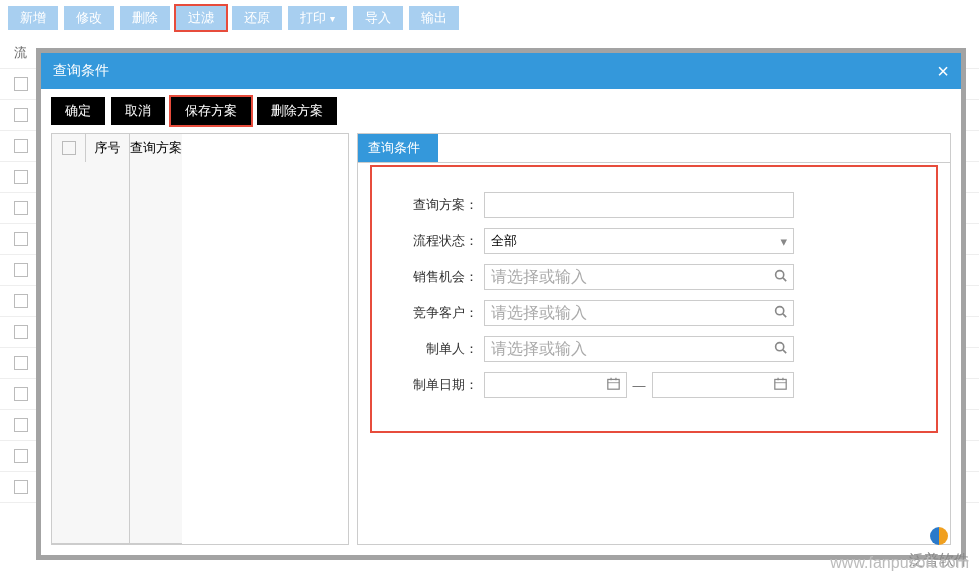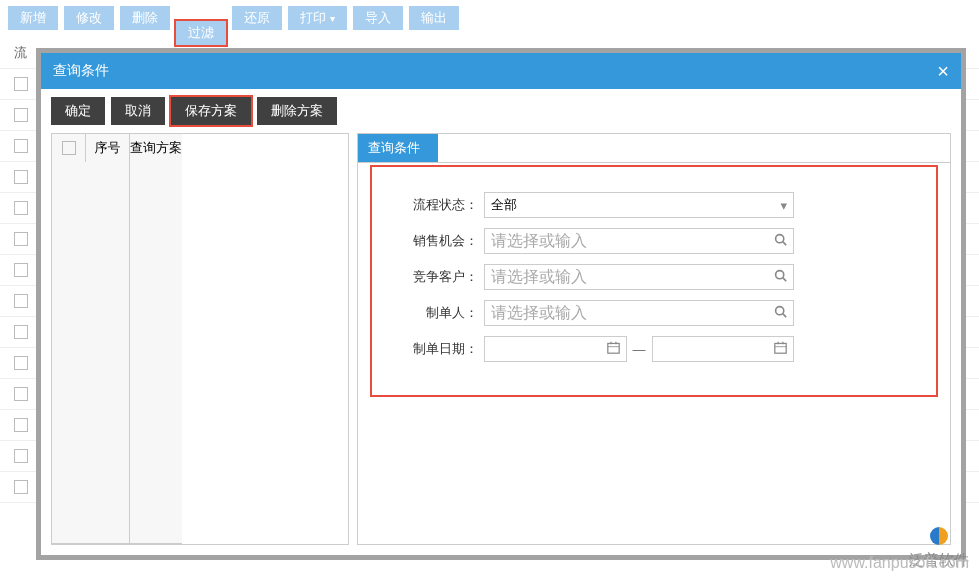--- a/index.html
+++ b/index.html
@@ -1,32 +1,32 @@
 <!DOCTYPE html>
 <html><head>
 <meta charset="utf-8">
 <style>
 * { box-sizing: border-box; margin: 0; padding: 0; }
 body { font-family: "Microsoft YaHei", Arial, sans-serif; font-size: 13px; background: #fff; width: 979px; height: 578px; overflow: hidden; position: relative; }
 
 .toolbar { display: flex; gap: 6px; padding: 6px 8px; background: #fff; }
 .tbtn { background: #a8cff0; color: #fff; border: none; padding: 4px 12px; font-size: 13px; cursor: pointer; height: 24px; display: inline-flex; align-items: center; }
-.tbtn.hl { outline: 2px solid #e74c3c; outline-offset: 0; margin-top: 15px; }
+.tbtn.hl { outline: 2px solid #e74c3c; outline-offset: 0; }
 .tbtn.drop::after { content: "▾"; margin-left: 4px; font-size: 10px; }
 
 .bg-list { position: absolute; top: 38px; left: 0; width: 979px; }
 .bg-row { height: 31px; border-bottom: 1px solid #eee; display: flex; align-items: center; padding-left: 14px; }
 .bg-cb { width: 14px; height: 14px; border: 1px solid #bbb; }
 
 .modal { position: absolute; top: 48px; left: 36px; width: 930px; height: 512px; background: #fff; border: 5px solid #a3a3a3; display: flex; flex-direction: column; }
 .modal-hdr { background: #3498db; color: #fff; height: 36px; display: flex; align-items: center; padding: 0 12px; justify-content: space-between; font-size: 14px; }
 .close-x { color: #fff; font-size: 20px; cursor: pointer; }
 
 .modal-tbar { display: flex; gap: 6px; padding: 8px 10px; }
-.mbtn { background: #404040; color: #fff; border: none; padding: 5px 14px; font-size: 13px; cursor: pointer; }
+.mbtn { background: #000000; color: #fff; border: none; padding: 5px 14px; font-size: 13px; cursor: pointer; }
 .mbtn.hl { outline: 2px solid #e74c3c; outline-offset: 0; }
 
 .modal-body { flex: 1; display: flex; padding: 0 10px 10px 10px; gap: 8px; }
 .left-pane { width: 298px; border: 1px solid #ccc; display: flex; flex-direction: row; }
 .lp-hdr { display: flex; border-bottom: 1px solid #ccc; background: #f7f7f7; }
 .lp-cb-cell { width: 34px; display: flex; justify-content: center; align-items: center; border-right: 1px solid #ccc; height: 28px; }
 .lp-col1 { width: 44px; text-align: center; border-right: 1px solid #ccc; line-height: 28px; }
 .lp-col2 { flex: 1; text-align: center; line-height: 28px; }
 .lp-body { flex: 1; }
 
@@ -131,20 +131,26 @@
         <div class="lp-col1">序号</div>
         <div class="lp-col2">查询方案</div>
       </div>
       <div class="lp-body"></div>
     </div>
     <div class="right-pane">
       <div class="rp-hdr-wrap">
         <div class="rp-hdr">查询条件</div>
       </div>
       <div class="rp-form">
+        <div class="frow">
+          <div class="flabel">查询方案：</div>
+          <div class="finput">
+              <input value="" style="">
+            </div>
+        </div>
         <div class="frow">
           <div class="flabel">流程状态：</div>
           <div class="finput">
             <span>全部</span>
             <span class="icon-r">▾</span>
           </div>
         </div>
         <div class="frow">
           <div class="flabel">销售机会：</div>
           <div class="finput">

